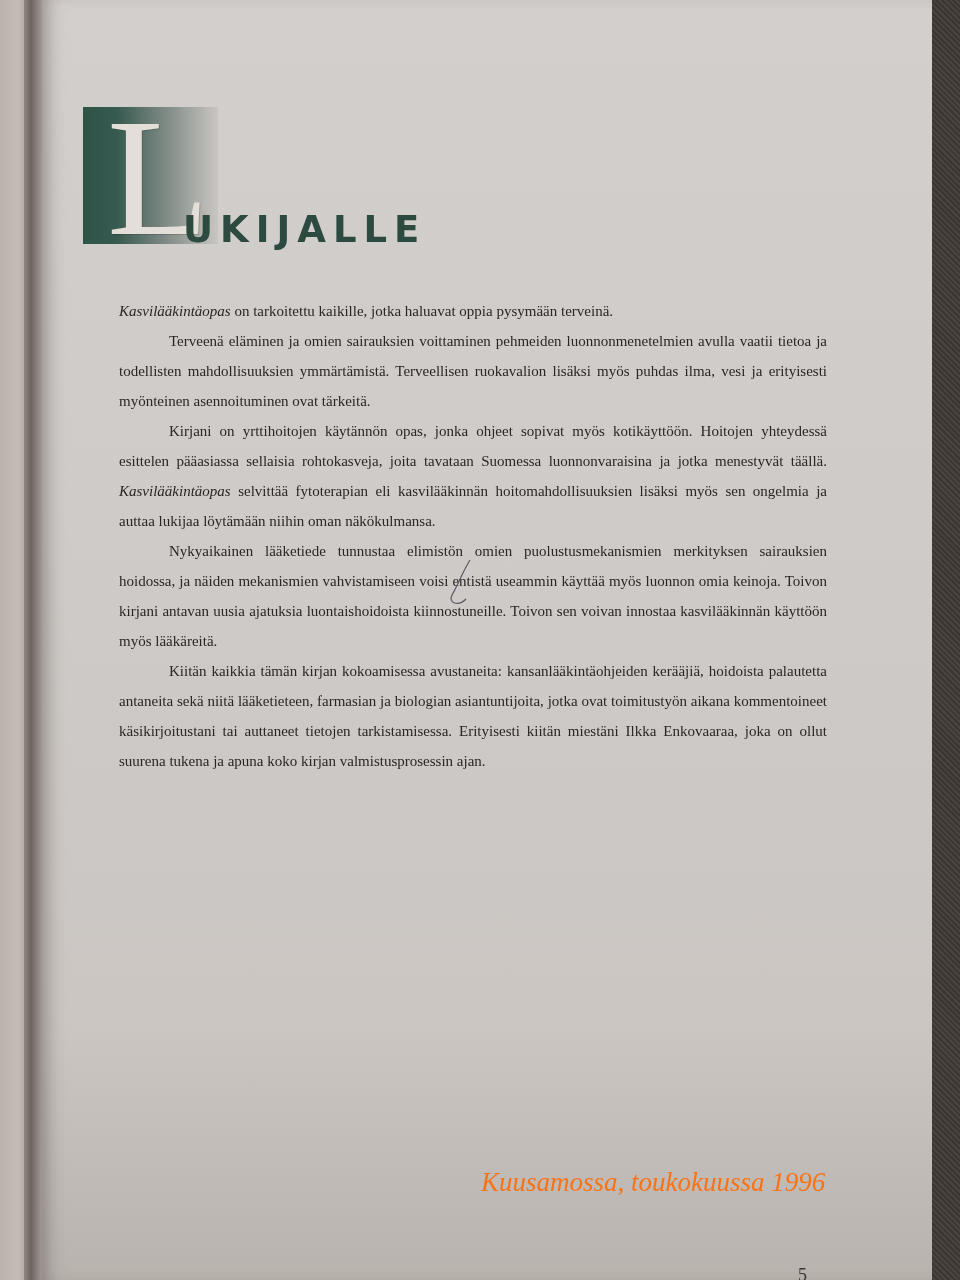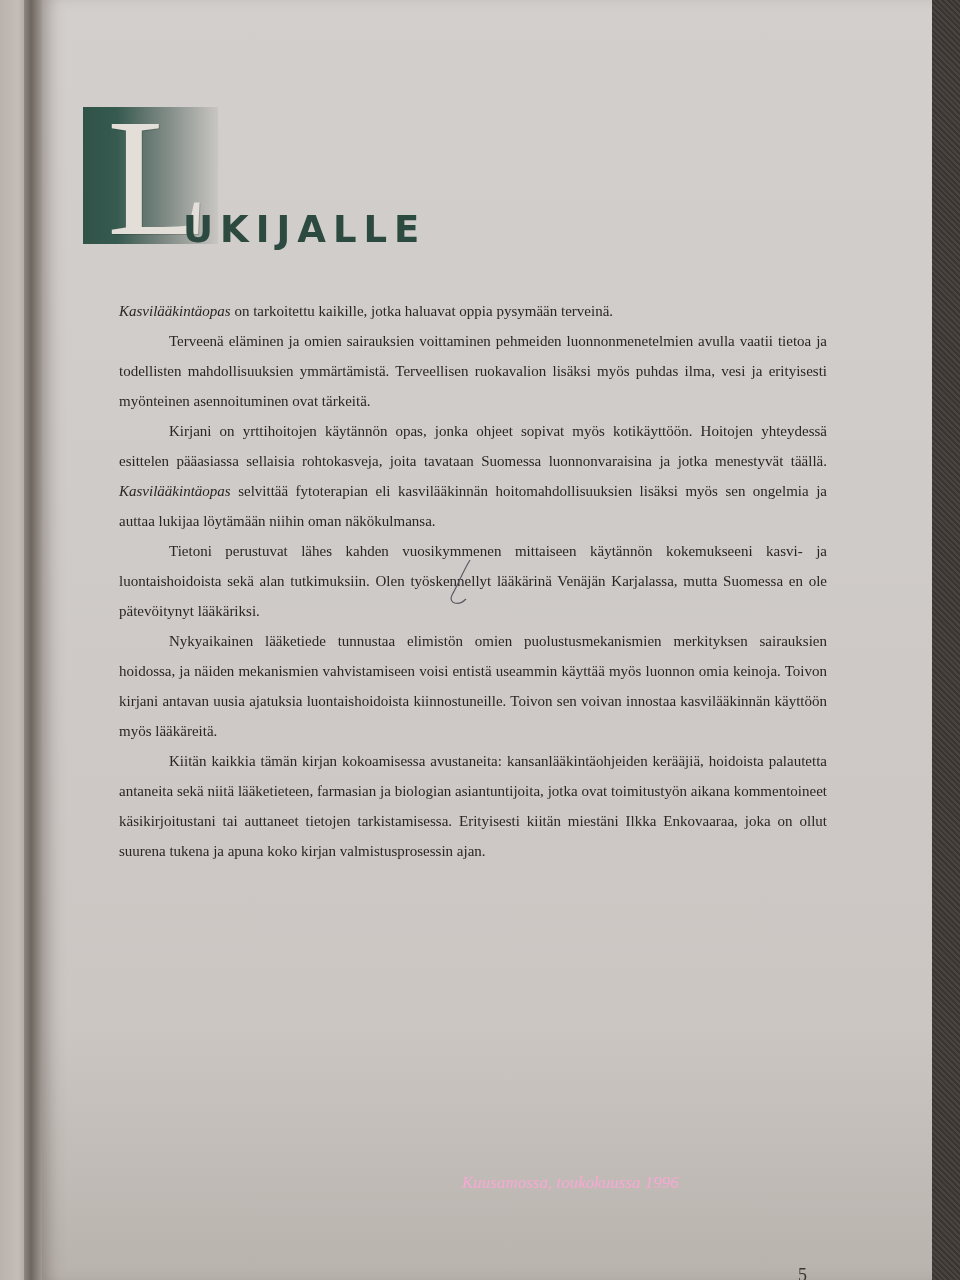--- a/index.html
+++ b/index.html
@@ -45,23 +45,23 @@
   .body-text {
     position: absolute; left: 119px; top: 296px; width: 708px;
     font-family: "Liberation Serif", "DejaVu Serif", serif;
     font-size: 15px; line-height: 30px; color: #2a2624;
     text-align: justify; hyphens: manual;
   }
   .body-text p { margin: 0; text-indent: 50px; }
   .body-text p.first { text-indent: 0; }
   .body-text i { font-style: italic; }
   .signature {
-    position: absolute; left: 462px; top: 1168px;
+    position: absolute; left: 481px; top: 1168px;
     font-family: "Liberation Serif", "DejaVu Serif", serif;
-    font-style: italic; font-size: 17px; line-height: 29px; color: #f9a8d4;
+    font-style: italic; font-size: 27px; line-height: 29px; color: #f97316;
   }
   .page-number {
     position: absolute; left: 798px; top: 1265px;
     font-family: "Liberation Serif", "DejaVu Serif", serif;
     font-size: 18px; color: #3a3532;
   }
   .pen-mark {
     position: absolute; left: 440px; top: 555px; width: 40px; height: 55px;
   }
 </style>
@@ -77,21 +77,20 @@
 <div class="heading">
   <div class="dropcap-box"></div>
   <span class="dropcap-letter">L</span>
   <span class="heading-rest">UKIJALLE</span>
 </div>
 
 <div class="body-text">
   <p class="first"><i>Kasvilääkintäopas</i><span> on tarkoitettu kaikille, jotka haluavat oppia pysymään terveinä.</span></p>
   <p>Terveenä eläminen ja omien sairauksien voittaminen pehmeiden luonnonmenetelmien avulla vaatii tietoa ja todellisten mahdollisuuksien ymmärtämistä. Terveellisen ruokavalion lisäksi myös puhdas ilma, vesi ja erityisesti myönteinen asennoituminen ovat tärkeitä.</p>
   <p><span>Kirjani on yrttihoitojen käytännön opas, jonka ohjeet sopivat myös kotikäyttöön. Hoitojen yhteydessä esittelen pääasiassa sellaisia rohtokasveja, joita tavataan Suomessa luonnonvaraisina ja jotka menestyvät täällä. </span><i>Kasvilääkintäopas</i><span> selvittää fytoterapian eli kasvilääkinnän hoitomahdollisuuksien lisäksi myös sen ongelmia ja auttaa lukijaa löytämään niihin oman näkökulmansa.</span></p>
-  <p>Tietoni perustuvat lähes kahden vuosikymmenen mittaiseen käytännön kokemukseeni kasvi- ja luontaishoidoista sekä alan tutkimuksiin. Olen työskennellyt lääkärinä Venäjän Karjalassa, mutta Suomessa en ole pätevöitynyt lääkäriksi.</p>
   <p>Nykyaikainen lääketiede tunnustaa elimistön omien puolustusmekanismien merkityksen sairauksien hoidossa, ja näiden mekanismien vahvistamiseen voisi entistä useammin käyttää myös luonnon omia keinoja. Toivon kirjani antavan uusia ajatuksia luontaishoidoista kiinnostuneille. Toivon sen voivan innostaa kasvilääkinnän käyttöön myös lääkäreitä.</p>
   <p>Kiitän kaikkia tämän kirjan kokoamisessa avustaneita: kansanlääkintäohjeiden kerääjiä, hoidoista palautetta antaneita sekä niitä lääketieteen, farmasian ja biologian asiantuntijoita, jotka ovat toimitustyön aikana kommentoineet käsikirjoitustani tai auttaneet tietojen tarkistamisessa. Erityisesti kiitän miestäni Ilkka Enkovaaraa, joka on ollut suurena tukena ja apuna koko kirjan valmistusprosessin ajan.</p>
 </div>
 
 <svg class="pen-mark" viewBox="0 0 40 55">
   <path d="M30 5 C 22 18, 18 30, 12 40 C 8 48, 18 52, 26 44" fill="none" stroke="#5a5a66" stroke-width="1.2"></path>
 </svg>
 
 <div class="signature">
   <div>Kuusamossa, toukokuussa 1996</div>

